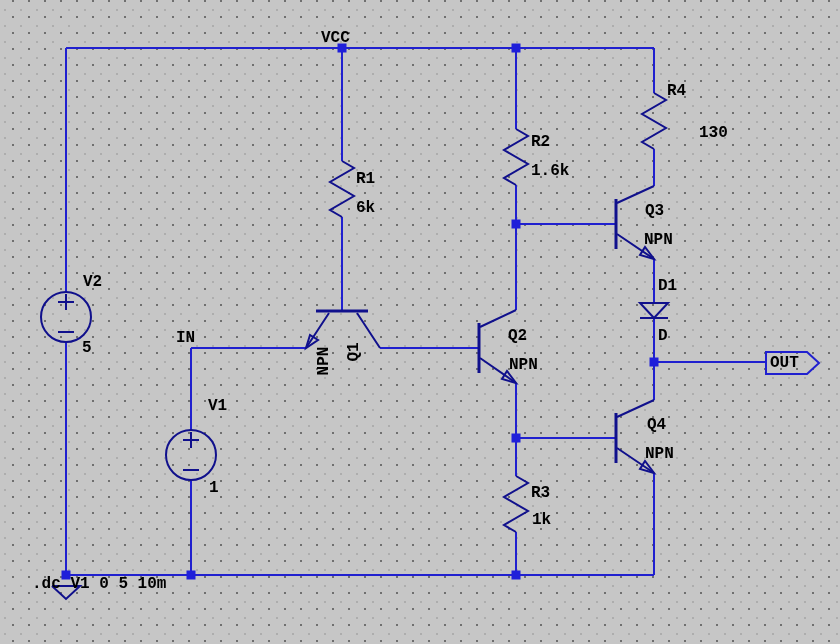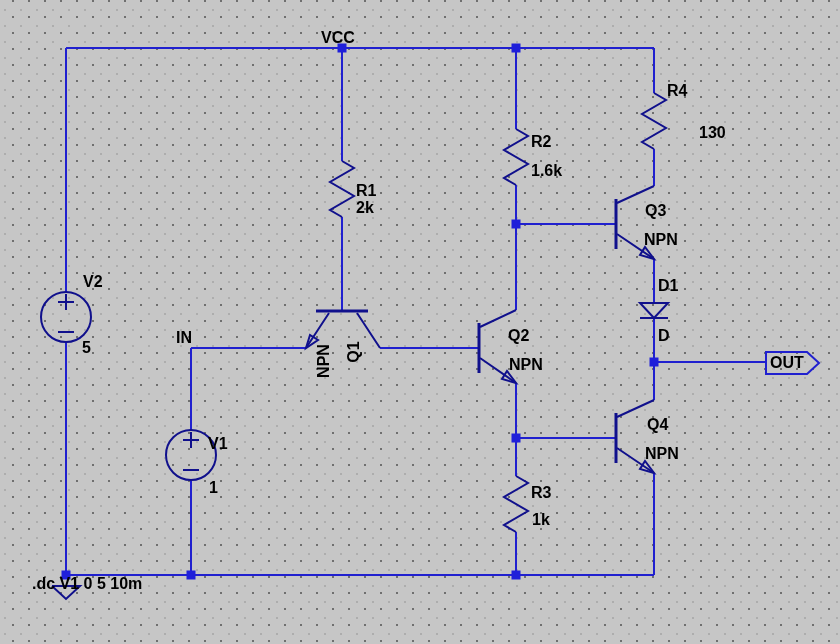--- a/index.html
+++ b/index.html
@@ -6,21 +6,21 @@
   .canvas{
     position:relative;
     width:840px;height:644px;
     background-color:#c6c6c6;
     background-image:
       radial-gradient(circle, #6f6f6f 1px, rgba(0,0,0,0) 1.4px),
       radial-gradient(circle, #adadad 0.8px, rgba(0,0,0,0) 1.1px);
     background-size:16px 16px,16px 16px;
     background-position:5px 9px,13px 2px;
     overflow:hidden;
-    font-family:Liberation Sans, sans-serif;
+    font-family:Liberation Mono, monospace;
   }
   svg.schem{position:absolute;left:0;top:0;}
   .wire{stroke:#2020cf;stroke-width:2;fill:none;}
   .sym{stroke:#10108c;stroke-width:2;fill:none;}
   .body{stroke:#10108c;stroke-width:3;fill:none;}
   .jct{fill:#1f1fd9;stroke:none;}
   .port{stroke:#2020cf;stroke-width:2;fill:none;}
   .lbl{
     position:absolute;
     color:#000;
@@ -124,25 +124,25 @@
   </svg>
 
   <div class="lbl" style="left:321px;top:30px">VCC</div>
   <div class="lbl" style="left:176px;top:330px">IN</div>
   <div class="lbl" style="left:658px;top:328px">D</div>
   <div class="lbl" style="left:770px;top:355px">OUT</div>
 
   <div class="lbl" style="left:83px;top:274px">V2</div>
   <div class="lbl" style="left:82px;top:340px">5</div>
 
-  <div class="lbl" style="left:208px;top:436px">V1</div>
+  <div class="lbl" style="left:208px;top:398px">V1</div>
   <div class="lbl" style="left:209px;top:480px">1</div>
 
-  <div class="lbl" style="left:356px;top:183px">R1</div>
-  <div class="lbl" style="left:356px;top:200px">2k</div>
+  <div class="lbl" style="left:356px;top:171px">R1</div>
+  <div class="lbl" style="left:356px;top:200px">6k</div>
 
   <div class="lbl" style="left:531px;top:134px">R2</div>
   <div class="lbl" style="left:531px;top:163px">1.6k</div>
 
   <div class="lbl" style="left:531px;top:485px">R3</div>
   <div class="lbl" style="left:532px;top:512px">1k</div>
 
   <div class="lbl" style="left:667px;top:83px">R4</div>
   <div class="lbl" style="left:699px;top:125px">130</div>
 

